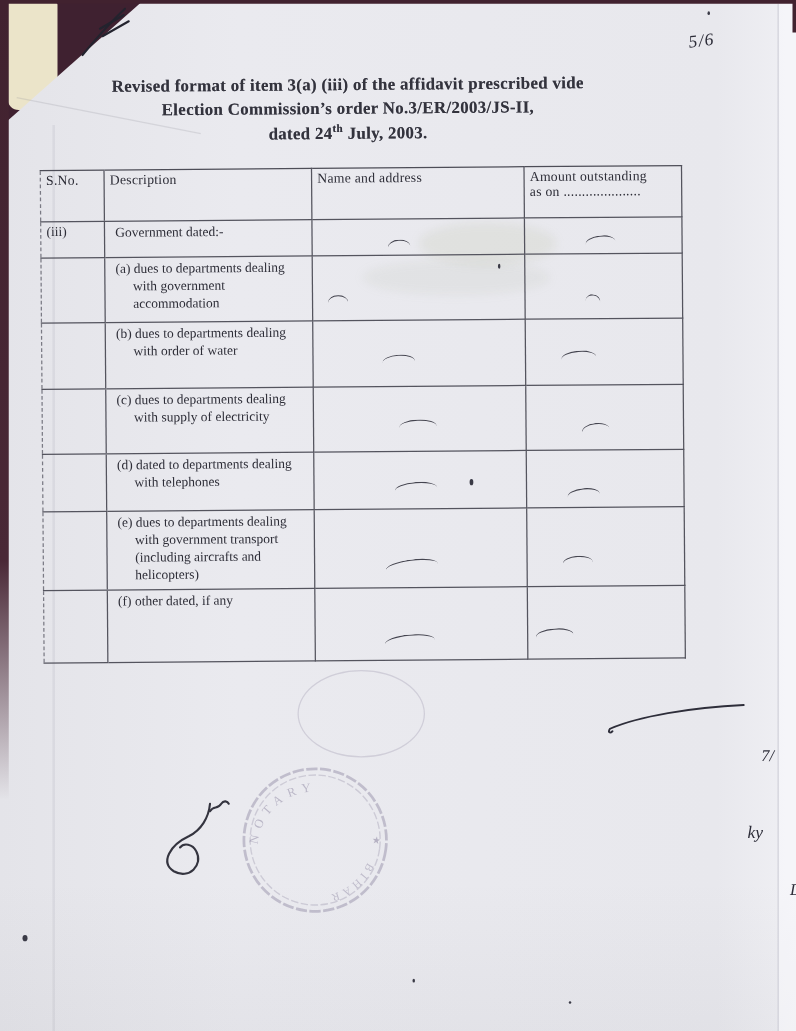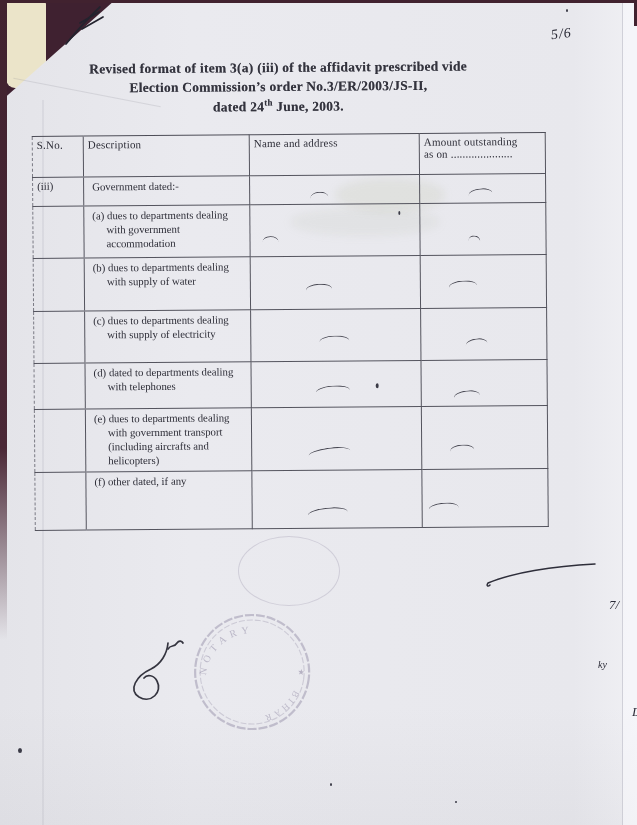--- a/index.html
+++ b/index.html
@@ -46,21 +46,21 @@
   .desc-item{display:block;padding-left:18px;text-indent:-14px;line-height:1.3;}
 
   
   .hd{position:absolute;height:6px;border-top:1.6px solid rgba(40,40,52,.85);border-radius:120% 120% 0 0/200% 200% 0 0;}
   .speck{position:absolute;background:#3a3a46;border-radius:50%;}
 
   
   .hand{position:absolute;font-family:"Liberation Serif",serif;font-style:italic;color:#2c2c38;}
   .pageno{left:551px;top:26px;font-size:14px;transform:rotate(-7deg);letter-spacing:1px;}
   .note7{left:609px;top:597px;font-size:13px;}
-  .noteky{left:598px;top:659px;font-size:10px;}
+  .noteky{left:598px;top:659px;font-size:14px;}
   .noteda{left:632px;top:672px;font-size:13px;margin-top:32px;}
 
   svg.mark{position:absolute;overflow:visible;}
   .stamp{transform:rotate(8deg);}
   .watermark-circle{position:absolute;left:238px;top:536px;width:100px;height:68px;border:1px solid rgba(118,108,140,.22);border-radius:50%;}
   .smudge{position:absolute;border-radius:50%;filter:blur(4px);}
 </style>
 </head>
 <body>
 
@@ -81,21 +81,21 @@
 
   <div class="smudge" style="left:335px;top:178px;width:110px;height:34px;background:rgba(150,158,96,.10)"></div>
   <div class="smudge" style="left:290px;top:208px;width:150px;height:28px;background:rgba(140,150,118,.08)"></div>
   <div class="watermark-circle"></div>
 
   <div class="content">
 
     <div class="title">
       <span>Revised format of item 3(a) (iii) of the affidavit prescribed vide</span><br>
       <span>Election Commission’s order No.3/ER/2003/JS-II,</span><br>
-      <span><span>dated 24</span><sup>th</sup><span> June, 2003.</span></span>
+      <span><span>dated 24</span><sup>th</sup><span> July, 2003.</span></span>
     </div>
 
     <table class="tbl">
       <tbody>
           <tr class="rh">
         <td class="c-sno hdr">S.No.</td>
         <td class="c-desc hdr">Description</td>
         <td class="c-name hdr">Name and address</td>
         <td class="c-amt hdr hdr-amt">Amount outstanding
 as on .....................</td>
@@ -124,21 +124,21 @@
               <span class="speck" style="left:148px;top:7px;width:2px;height:4px"></span>
             </td>
         <td>
               <span class="hd" style="left:48px;bottom:12px;width:12px;transform:rotate(9deg)"></span>
             </td>
       </tr>
 
       <tr class="r2">
         <td></td>
         <td>
-              <span class="desc-item"><span>(b)</span> <span>dues to departments dealing with supply of water</span></span>
+              <span class="desc-item"><span>(b)</span> <span>dues to departments dealing with order of water</span></span>
             </td>
         <td>
               <span class="hd" style="left:55px;bottom:18px;width:26px;transform:rotate(-3deg)"></span>
             </td>
         <td>
               <span class="hd" style="left:28px;bottom:20px;width:28px;transform:rotate(-4deg)"></span>
             </td>
       </tr>
 
       <tr class="r3">

